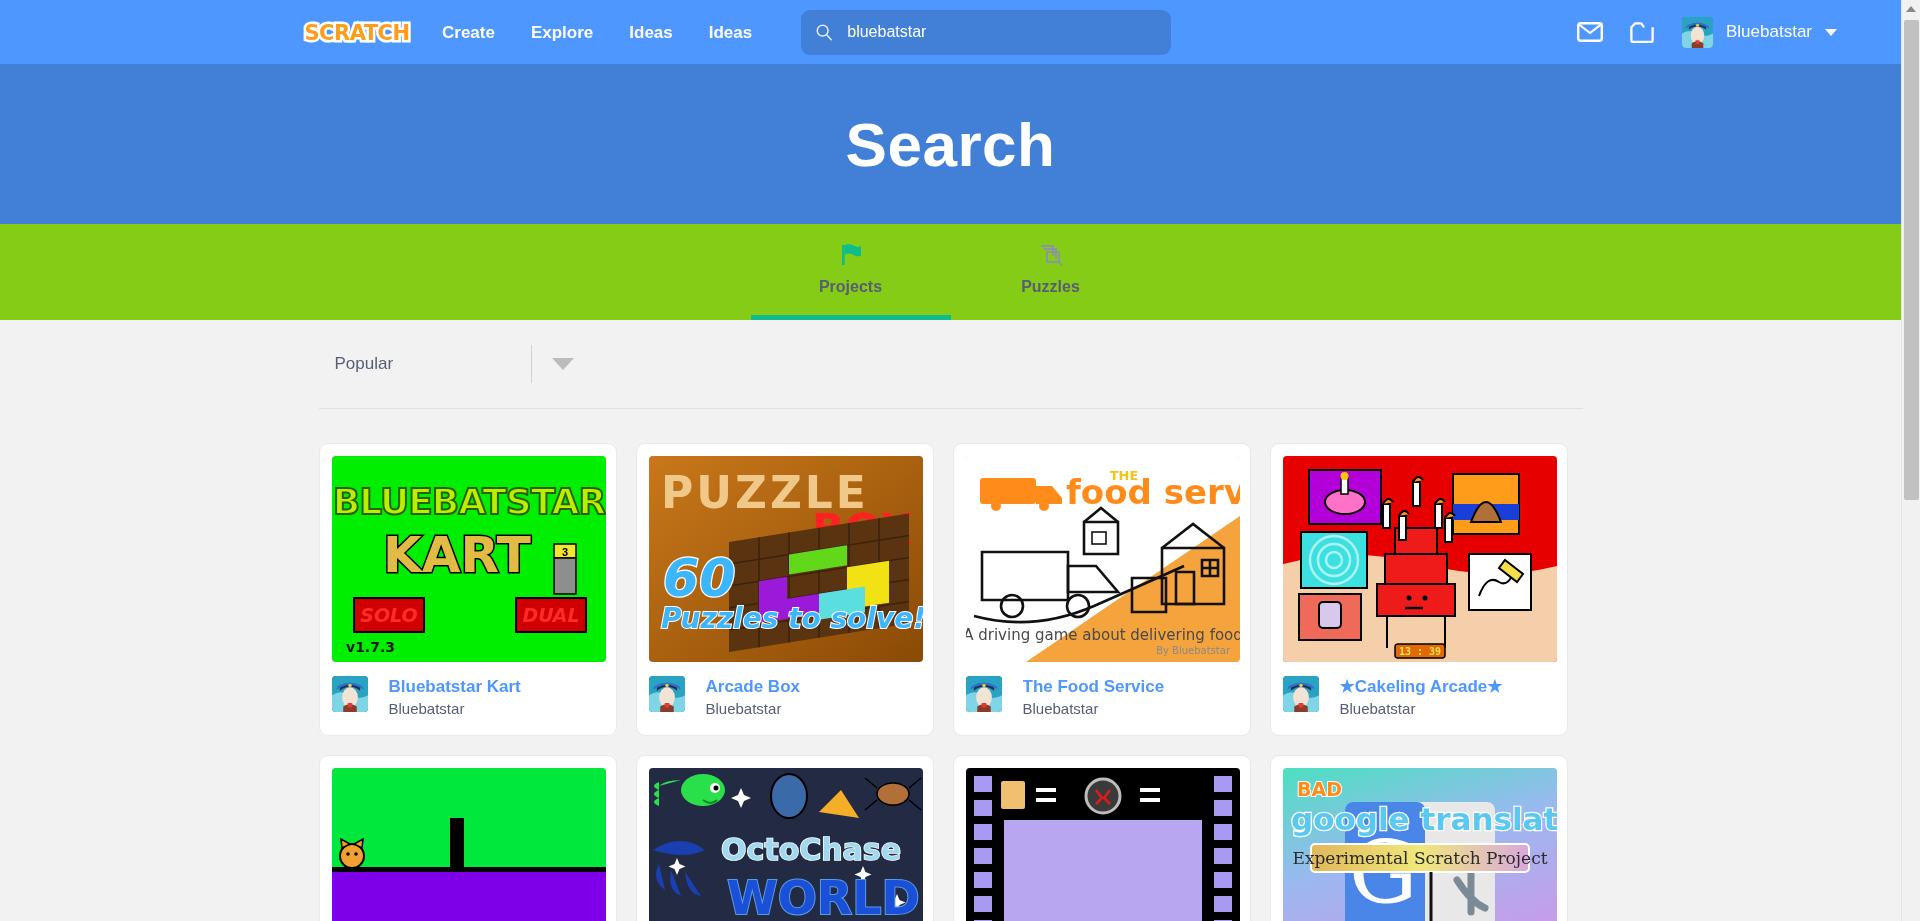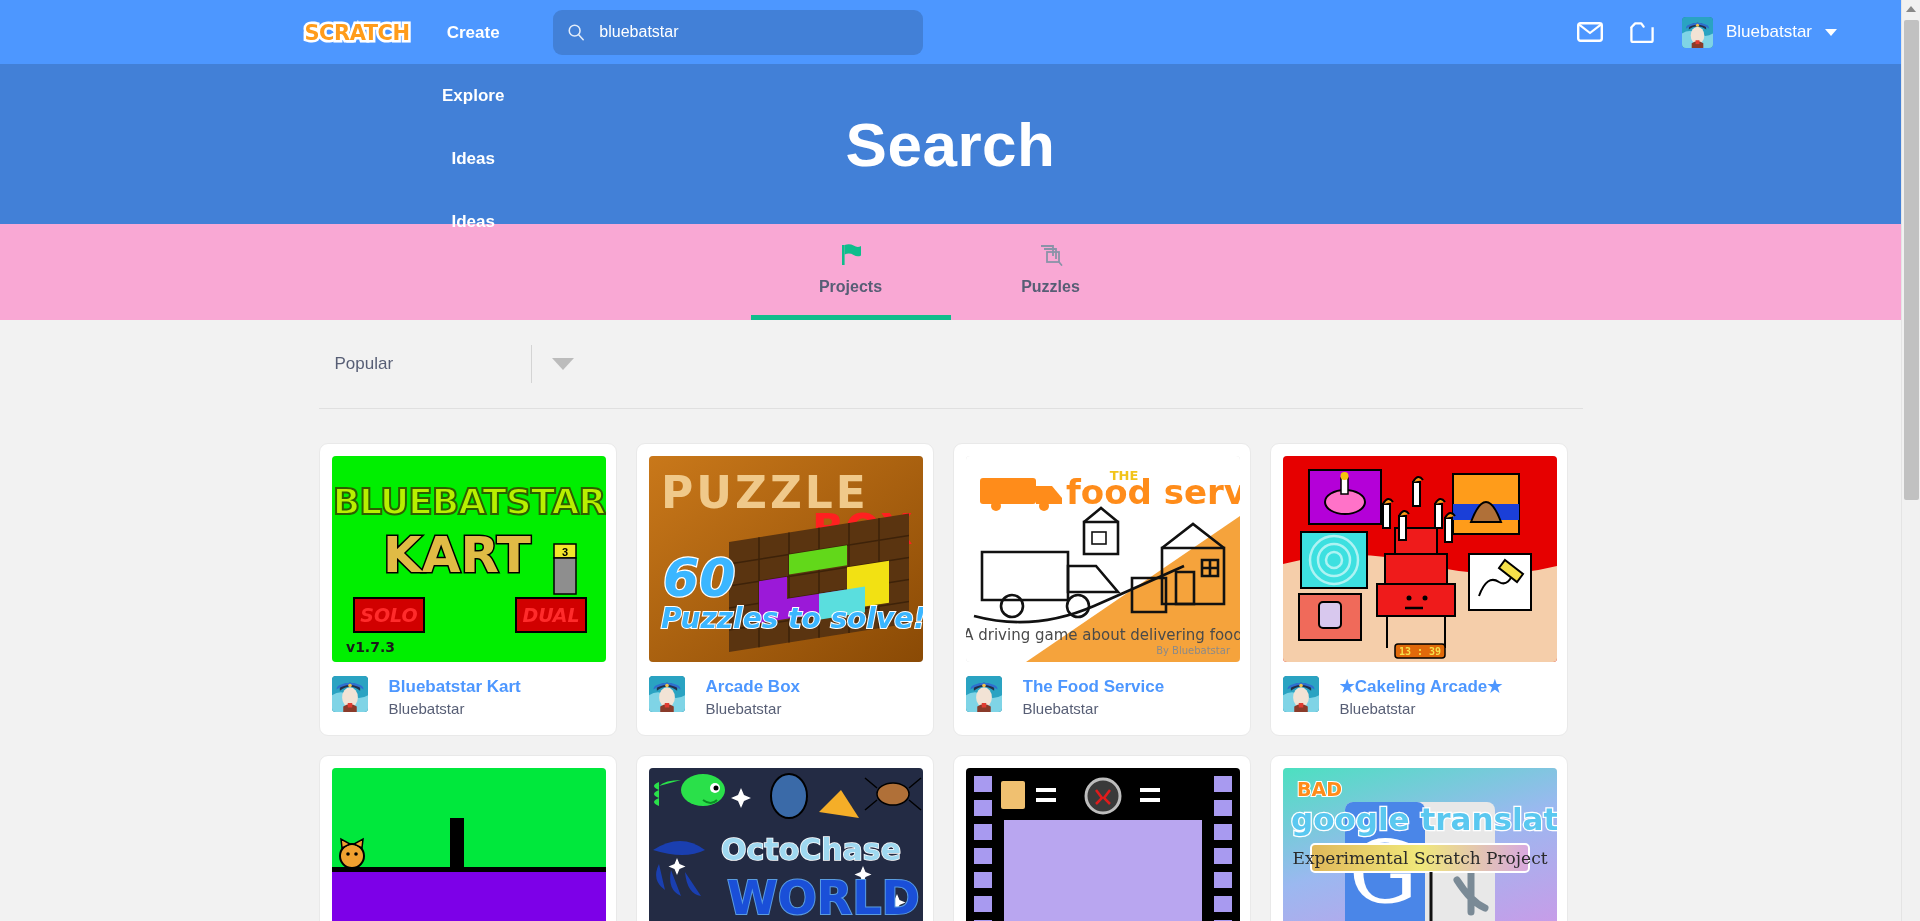--- a/index.html
+++ b/index.html
@@ -60,21 +60,20 @@
     font-family: "DejaVu Sans", sans-serif;
     transform: scaleY(1.05);
     cursor: pointer;
     flex: none;
   }
   .nav-links {
     display: flex;
     align-items: center;
     height: 63px;
     margin-left: 17px;
-    flex-direction: column;
   }
   .nav-link {
     color: #ffffff;
     font-size: 17px;
     font-weight: bold;
     padding: 0 18px;
     line-height: 63px;
     cursor: pointer;
     white-space: nowrap;
   }
@@ -161,21 +160,21 @@
   }
   .banner-title {
     color: #ffffff;
     font-size: 62px;
     font-weight: bold;
     letter-spacing: 0.5px;
   }
 
   
   .tabs-bar {
-    background: #f9a8d4;
+    background: #84cc16;
     height: 96px;
     display: flex;
     justify-content: center;
     align-items: center;
   }
   .tab {
     width: 200px;
     height: 96px;
     display: flex;
     flex-direction: column;

